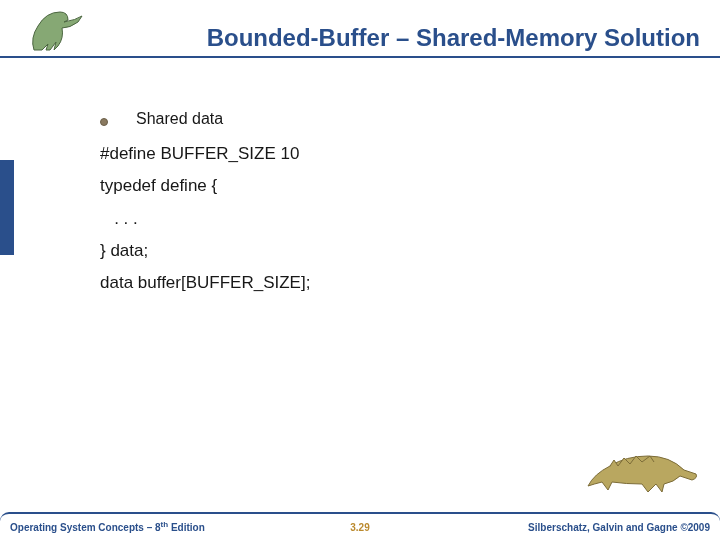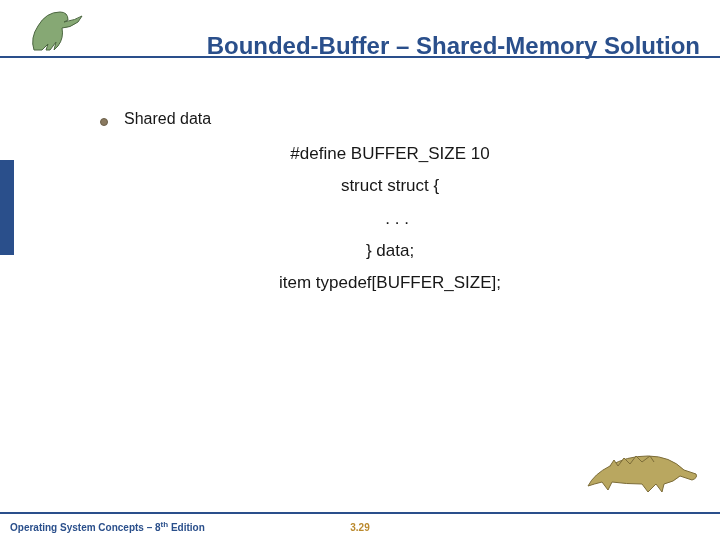--- a/index.html
+++ b/index.html
@@ -7,21 +7,21 @@
       width: 720px;
       height: 540px;
       font-family: Arial, Helvetica, sans-serif;
       background: #fff;
       position: relative;
       overflow: hidden;
     }
     .header {
       position: relative;
       height: 64px;
-      padding-top: 32px;
+      padding-top: 24px;
     }
     .title {
       color: #2a4f8b;
       font-size: 24px;
       font-weight: bold;
       text-align: right;
       padding-right: 20px;
     }
     .title-rule {
       position: absolute;
@@ -55,54 +55,54 @@
     .content {
       position: absolute;
       top: 110px;
       left: 100px;
       right: 40px;
       color: #171717;
     }
     .bullet-line {
       display: flex;
       align-items: baseline;
-      gap: 16px;
+      gap: 28px;
       font-size: 16px;
       margin-bottom: 10px;
     }
     .bullet-dot {
       width: 8px;
       height: 8px;
       border-radius: 50%;
       background: #8a7a60;
       border: 1px solid #6b5f49;
       flex: 0 0 auto;
       position: relative;
       top: 2px;
     }
     .code-block {
       font-size: 17px;
       line-height: 1.9;
-      text-align: center;
     }
     .code-block div { white-space: pre; }
     .footer {
       position: absolute;
       bottom: 0;
       left: 0;
       right: 0;
       height: 28px;
       border-top: 2px solid #2a4f8b;
       display: flex;
       align-items: center;
       justify-content: space-between;
       padding: 0 10px;
       font-size: 10px;
       color: #2a4f8b;
       font-weight: bold;
+      border-radius: 9px;
     }
     .footer-left sup { font-size: 8px; }
     .footer-center {
       position: absolute;
       left: 50%;
       transform: translateX(-50%);
       color: #bb8a2e;
       font-weight: bold;
     }
   </style>
@@ -125,26 +125,27 @@
 
 <div class="sidebar-accent"></div>
 
 <div class="content">
   <div class="bullet-line">
     <span class="bullet-dot"></span>
     <span>Shared data</span>
   </div>
   <div class="code-block">
     <div>#define BUFFER_SIZE 10</div>
-    <div>struct struct {</div>
+    <div>typedef define {</div>
     <div>   . . .</div>
     <div>} data;</div>
     <div></div>
-    <div>item typedef[BUFFER_SIZE];</div>
+    <div>data buffer[BUFFER_SIZE];</div>
   </div>
 </div>
 
 <div class="footer">
   <div class="footer-left">
     <span>Operating System Concepts – 8</span><sup>th</sup><span> Edition</span>
   </div>
   <div class="footer-center">3.29</div>
+  <div class="footer-right">Silberschatz, Galvin and Gagne ©2009</div>
 </div>
 
 </body></html>

